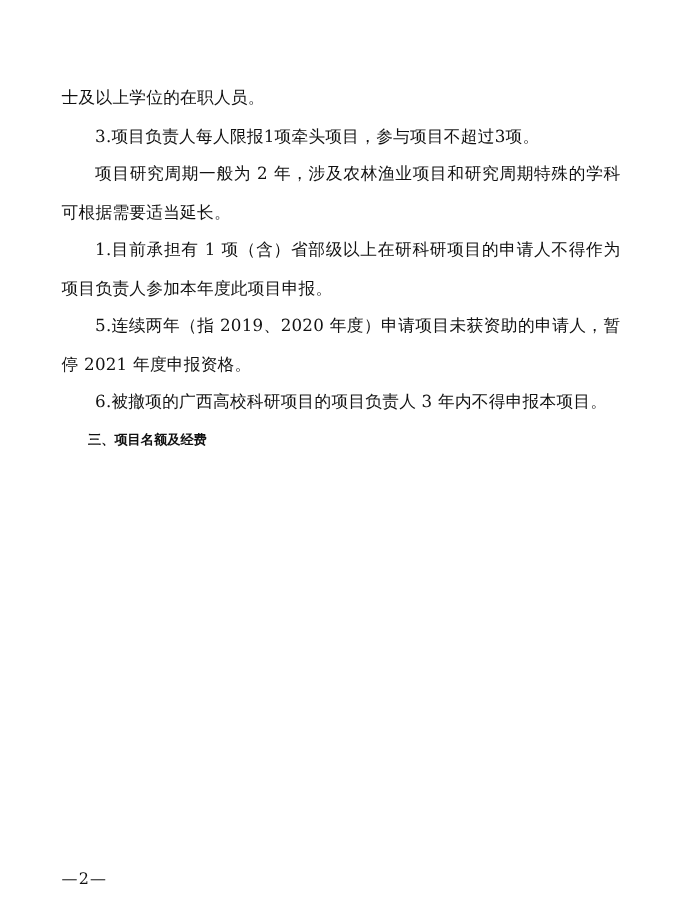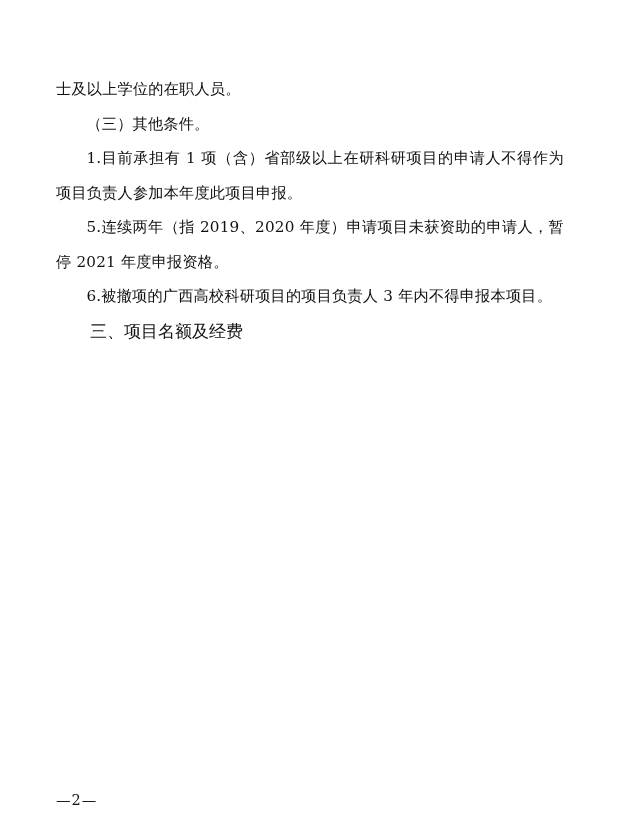--- a/index.html
+++ b/index.html
@@ -37,42 +37,43 @@
     text-justify: inter-ideograph;
     letter-spacing: 0.2px;
     text-indent: 0;
     white-space: pre-wrap;
   }
   p.indent {
     text-indent: 2em;
   }
   p.heading {
     text-indent: 2em;
-    font-weight: normal;
-    font-size: 17px;
+    font-weight: bold;
+    font-size: 12px;
     line-height: 34.5px;
     margin: 0;
   }
   .pagenum {
     position: absolute;
     left: 56px;
     top: 760px;
     width: 508px;
     font-size: 14.5px;
     letter-spacing: 1px;
     color: #111111;
     text-align: left;
   }
 </style>
 </head>
 <body>
 
 <div id="page">
   <div id="content">
     <p class="para">士及以上学位的在职人员。</p>
-    <p class="para indent">（三）其他条件。</p>
+    <p class="para indent">3.项目负责人每人限报1项牵头项目，参与项目不超过3项。</p>
+    <p class="para indent">项目研究周期一般为 2 年，涉及农林渔业项目和研究周期特殊的学科可根据需要适当延长。</p>
     <p class="para indent">1.目前承担有 1 项（含）省部级以上在研科研项目的申请人不得作为项目负责人参加本年度此项目申报。</p>
     <p class="para indent">5.连续两年（指 2019、2020 年度）申请项目未获资助的申请人，暂停 2021 年度申报资格。</p>
     <p class="para indent">6.被撤项的广西高校科研项目的项目负责人 3 年内不得申报本项目。</p>
     <p class="heading">三、项目名额及经费</p>
   </div>
   <div class="pagenum">—2—</div>
 </div>
 
 </body></html>

